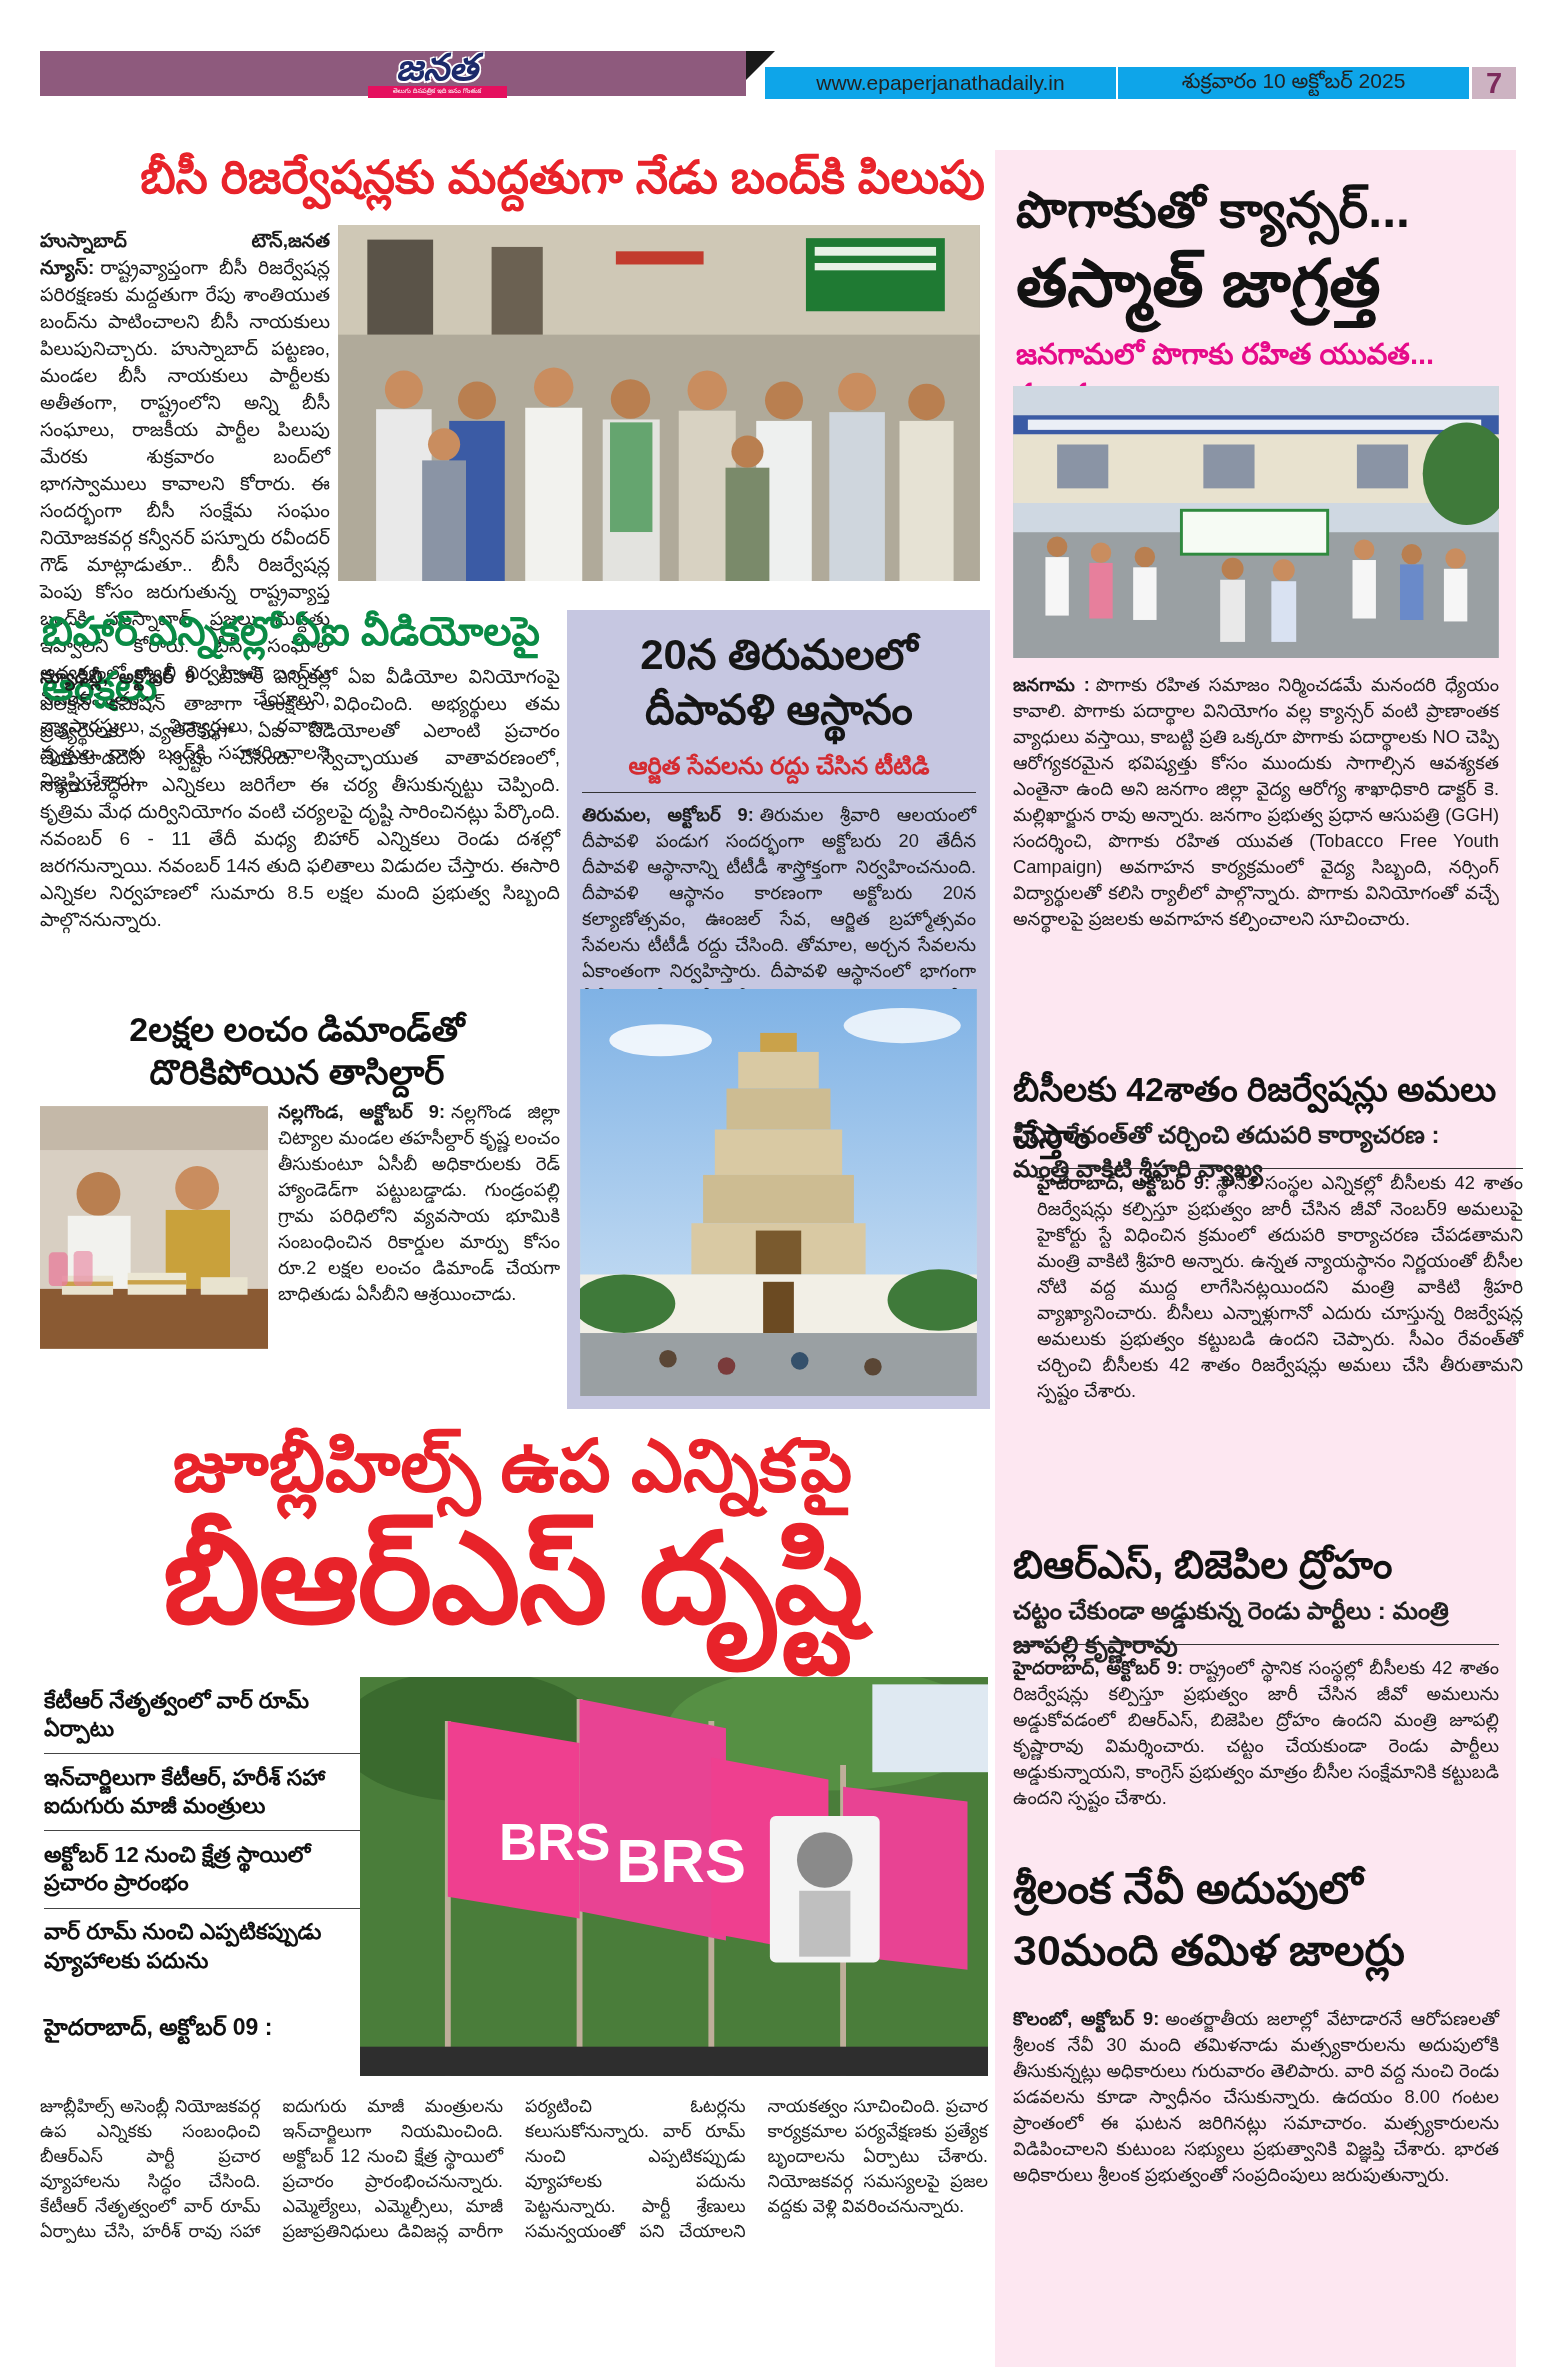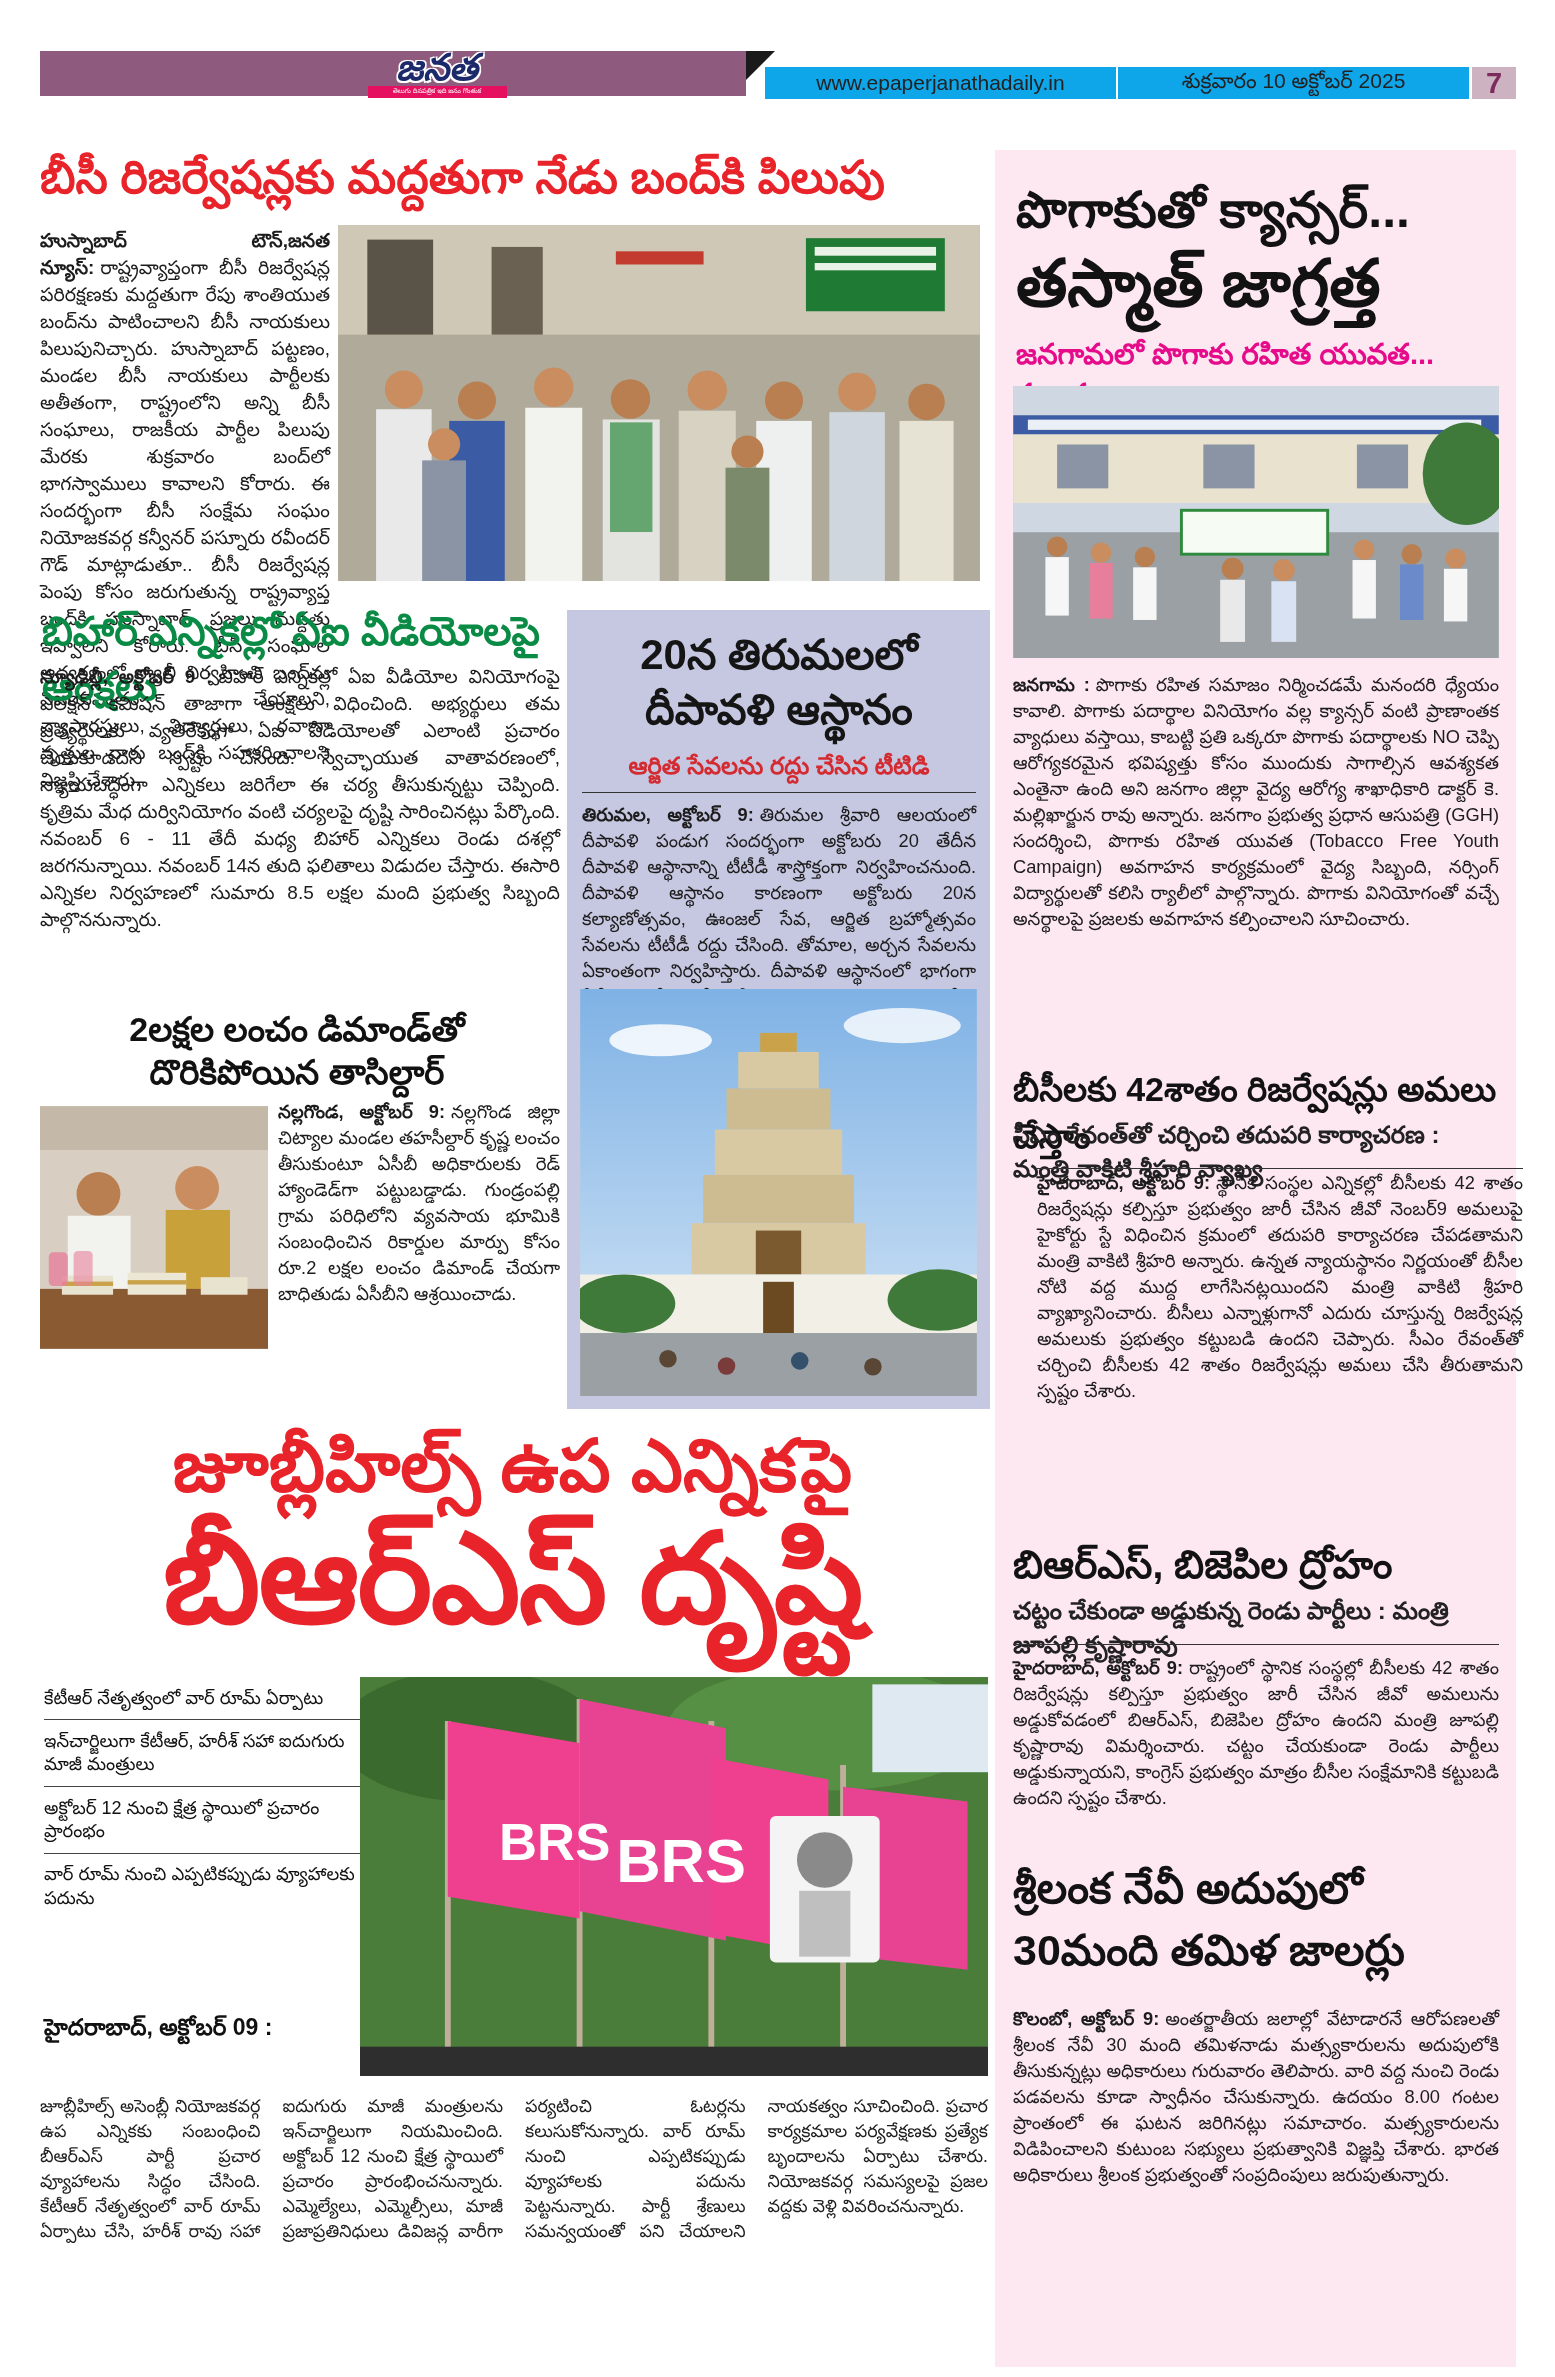--- a/index.html
+++ b/index.html
@@ -21,42 +21,42 @@
   .mast-fold { left:746px; top:51px; width:0; height:0; border-top:29px solid #1a1a1a; border-right:29px solid transparent; }
   .mast-light { left:765px; top:67px; width:704px; height:32px; background:#0ea5e9; display:flex; }
   .mast-cell { flex:1; display:flex; align-items:center; justify-content:center; font-size:21px; color:#222; border-right:2.9px solid #fff; }
   .mast-cell:last-child { border-right:none; }
   .mast-num { left:1472px; top:67px; width:44px; height:32px; background:#cdb3c2; color:#7d2a5c; font-size:29px; font-weight:bold; display:flex; align-items:center; justify-content:center; }
   
   .body-text { font-size:19px; line-height:1.42; text-align:justify; color:#1c1c1c; }
   .body-text .dl { font-weight:bold; margin-right:5.9px; }
   .photo-frame { overflow:hidden; background:#d8d4c8; }
   
-  .bandh-hl { left:40px; top:150px; width:945px; font-size:46px; font-weight:bold; color:#e8232a; text-align:left; }
+  .bandh-hl { left:40px; top:150px; width:945px; font-size:46px; font-weight:bold; color:#e8232a; text-align:right; }
   .bandh-body { left:40px; top:228px; width:290px; height:356px; }
   .bandh-photo { left:338px; top:225px; width:642px; height:356px; }
   
   .bihar-hl { left:42px; top:609px; width:518px; font-size:40px; font-weight:bold; color:#0a8b45; text-align:left; }
   .bihar-body { left:40px; top:664px; width:520px; height:335px; }
   
   .tah-hl { left:59px; top:1008px; width:476px; font-size:34px; font-weight:bold; color:#111; text-align:center; line-height:1.25; }
   .tah-photo { left:40px; top:1106px; width:228px; height:243px; }
   .tah-body { left:278px; top:1099px; width:282px; height:252px; font-size:18.3px; }
   .tah-body2 { left:40px; top:1355px; width:520px; height:57px; font-size:18.3px; }
   
   .tiru-box { left:567px; top:610px; width:423px; height:799px; background:#c6c7e1; }
   .tiru-hl { left:582px; top:628px; width:394px; font-size:42px; font-weight:bold; color:#151515; text-align:center; line-height:1.3; }
   .tiru-sub { left:582px; top:752px; width:394px; font-size:24px; font-weight:bold; color:#d42b31; text-align:center; }
   .tiru-body { left:582px; top:792px; width:394px; height:189px; border-top:1.5px solid #333; padding-top:8.8px; font-size:18.3px; }
   .tiru-photo { left:580px; top:989px; width:397px; height:407px; }
   
   .brs-kicker { left:40px; top:1428px; width:945px; font-size:73px; font-weight:bold; color:#e8232a; text-align:center; line-height:1.05; }
   .brs-main { left:40px; top:1516px; width:945px; font-size:126px; font-weight:bold; color:#e8232a; text-align:center; line-height:1.0; letter-spacing:-1.5px; }
   .brs-points { left:44px; top:1677px; width:316px; }
-  .brs-point { font-size:18px; font-weight:normal; color:#111; line-height:1.3; padding:9.5px 0; }
+  .brs-point { font-size:22px; font-weight:bold; color:#111; line-height:1.3; padding:9.5px 0; }
   .brs-point.rule { border-bottom:1.5px solid #444; }
   .brs-dateline { left:44px; top:2014px; font-size:23px; font-weight:bold; color:#111; }
   .brs-photo { left:360px; top:1677px; width:628px; height:399px; }
   .brs-body { left:40px; top:2094px; width:948px; height:272px; column-count:4; column-gap:22px; font-size:17.6px; }
   
   .pink-col { left:995px; top:150px; width:521px; height:2217px; background:#fde7f1; }
   .tob-hl1 { left:1016px; top:181px; width:483px; font-size:50px; font-weight:bold; color:#121212; }
   .tob-hl2 { left:1016px; top:245px; width:483px; font-size:66px; font-weight:bold; color:#121212; }
   .tob-sub { left:1016px; top:338px; width:483px; font-size:29px; font-weight:bold; color:#e60b8a; }
   .tob-photo { left:1013px; top:386px; width:486px; height:272px; }

